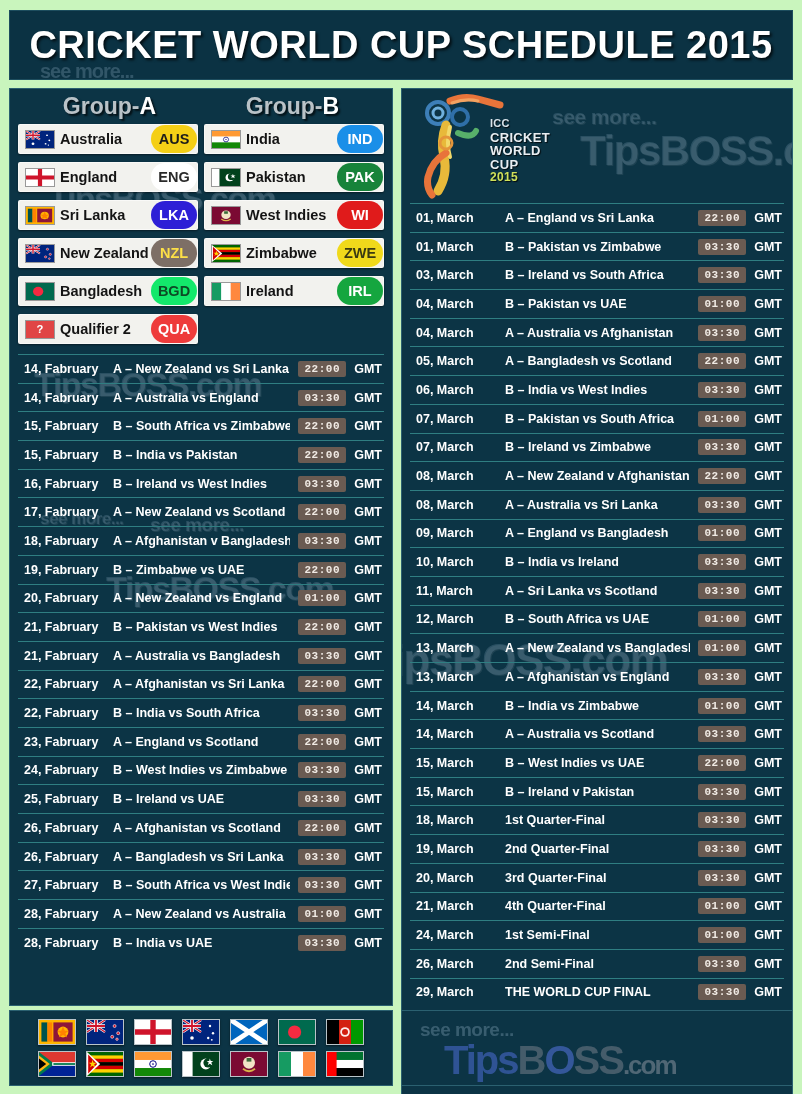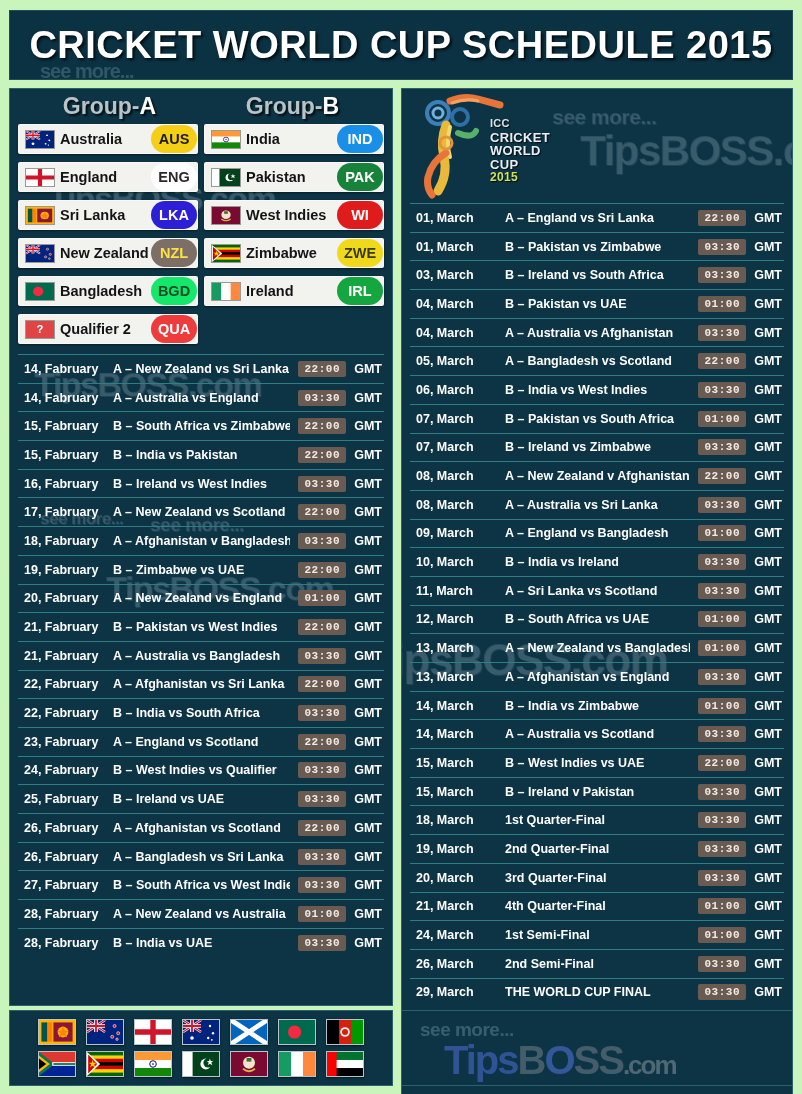--- a/index.html
+++ b/index.html
@@ -473,21 +473,21 @@
         <span class="s-gmt">GMT</span>
       </div>
       <div class="srow">
         <span class="s-date">23, Fabruary</span>
         <span class="s-match">A – England vs Scotland</span>
         <span class="s-time">22:00</span>
         <span class="s-gmt">GMT</span>
       </div>
       <div class="srow">
         <span class="s-date">24, Fabruary</span>
-        <span class="s-match">B – West Indies vs Qualifier</span>
+        <span class="s-match">B – West Indies vs Zimbabwe</span>
         <span class="s-time">03:30</span>
         <span class="s-gmt">GMT</span>
       </div>
       <div class="srow">
         <span class="s-date">25, Fabruary</span>
         <span class="s-match">B – Ireland vs UAE</span>
         <span class="s-time">03:30</span>
         <span class="s-gmt">GMT</span>
       </div>
       <div class="srow">

